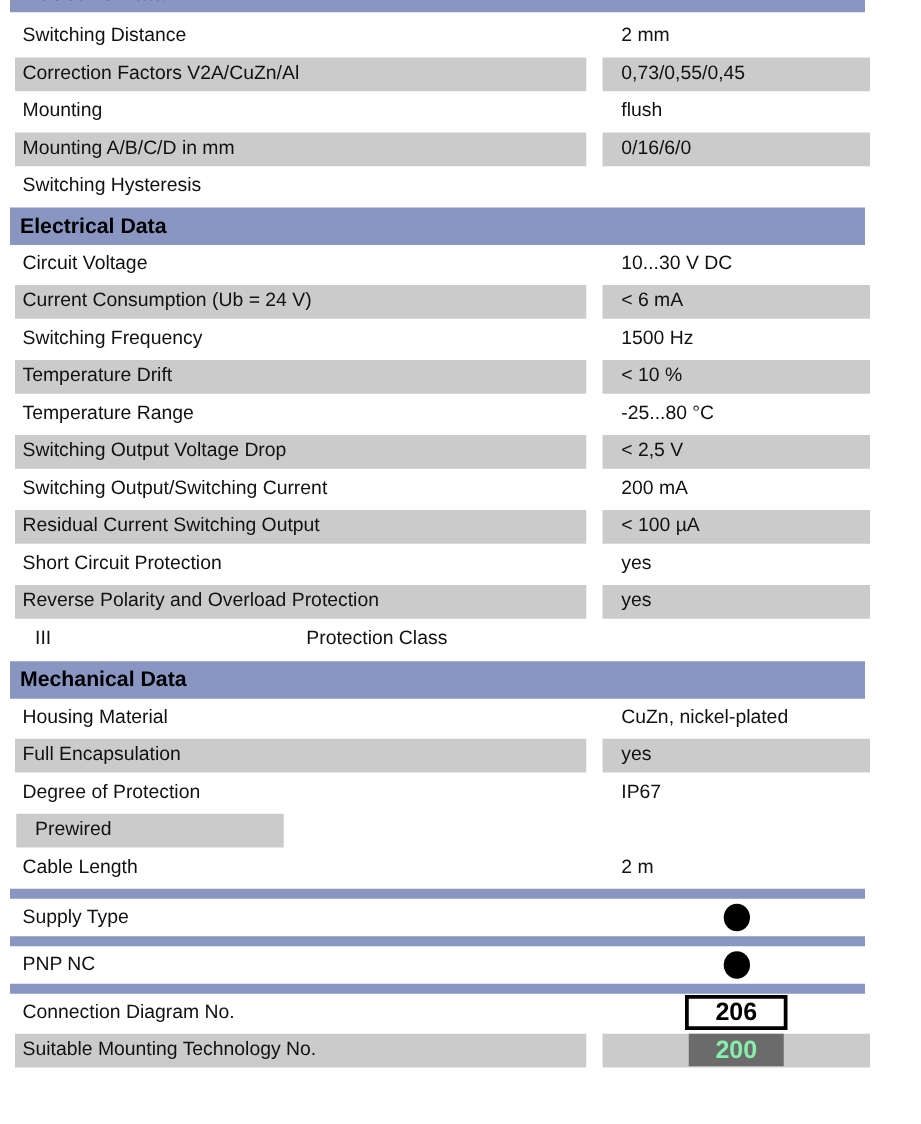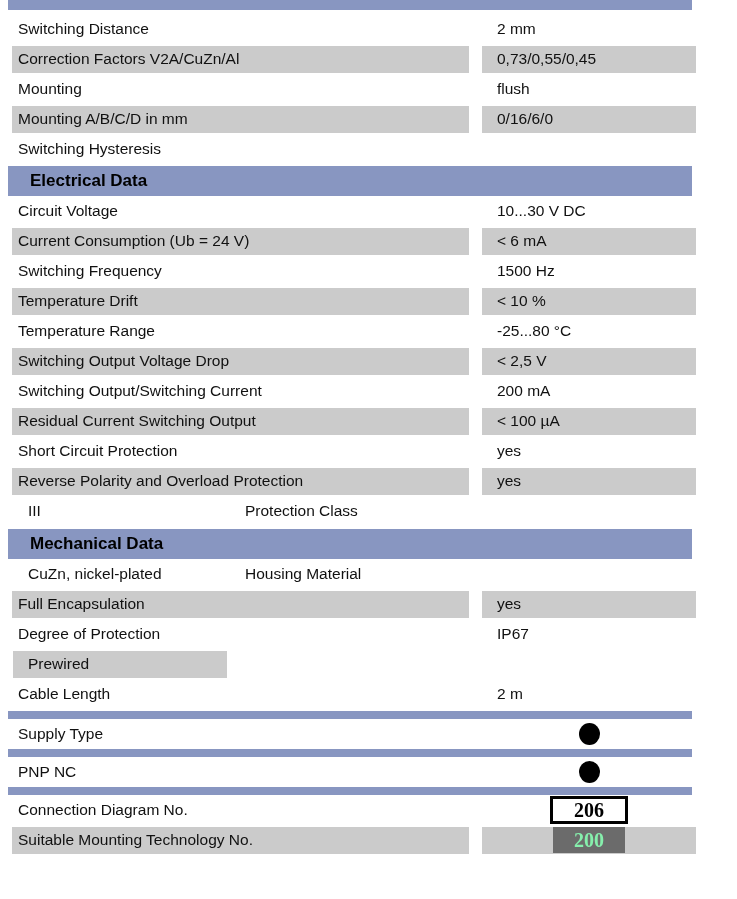--- a/index.html
+++ b/index.html
@@ -22,21 +22,21 @@
   .sheet { position: relative; width: 737px; height: 899px; }
 
   
   .section-header {
     margin-left: 8px;
     width: 684px;
     height: 30px;
     background: var(--header-blue);
     display: flex;
     align-items: center;
-    padding-left: 22px;
+    padding-left: 8px;
     font-size: 17px;
     font-weight: bold;
     color: #000;
   }
   .clip-top {
     height: 10px;
     overflow: hidden;
   }
   .clip-top .section-header { margin-top: -20px; }
 
@@ -89,21 +89,20 @@
   
   .badge {
     min-width: 55px;
     height: 28px;
     display: flex;
     align-items: center;
     justify-content: center;
     font-size: 20px;
     font-weight: bold;
     padding: 0 21px;
-    font-family: Liberation Serif, serif;
   }
   .badge.outlined {
     background: #ffffff;
     border: 3px solid #000000;
     color: #000000;
   }
   .badge.dark {
     background: var(--dark-badge-bg);
     color: #86efac;
     height: 26px;
@@ -186,22 +185,22 @@
   <div class="row">
     <div class="cell value">III</div>
     <div class="cell label">Protection Class</div>
   </div>
 
   <div class="sp3"></div>
 
   <div class="section-header">Mechanical Data</div>
 
   <div class="row">
+    <div class="cell label">Housing Material</div>
     <div class="cell value">CuZn, nickel-plated</div>
-    <div class="cell label">Housing Material</div>
   </div>
   <div class="row shaded">
     <div class="cell label">Full Encapsulation</div>
     <div class="cell value">yes</div>
   </div>
   <div class="row">
     <div class="cell label">Degree of Protection</div>
     <div class="cell value">IP67</div>
   </div>
   <div class="row shaded">

